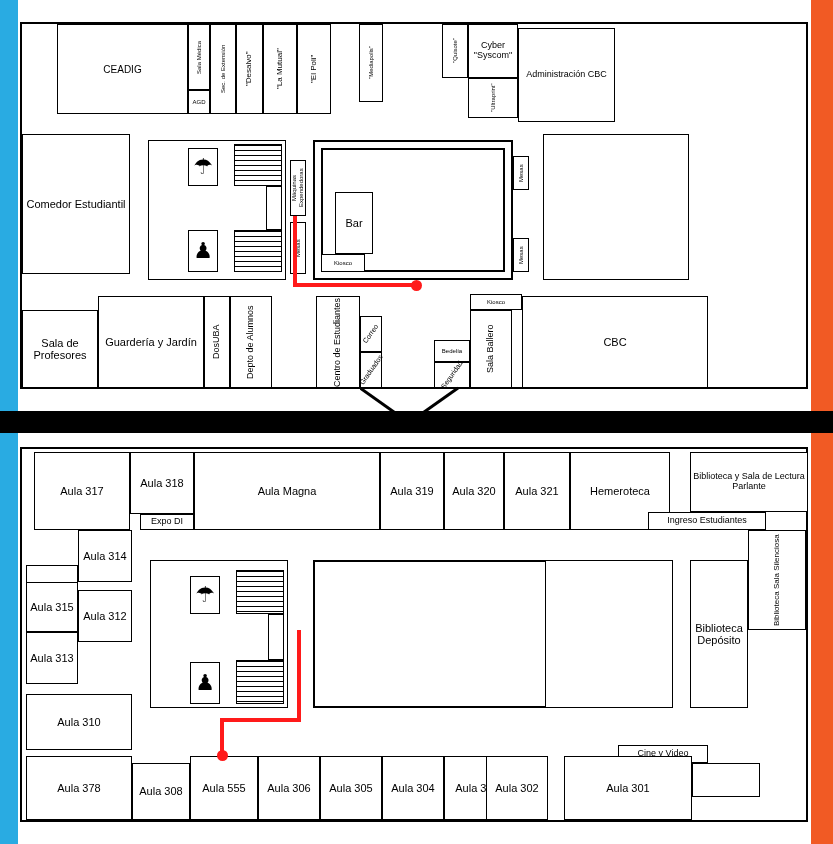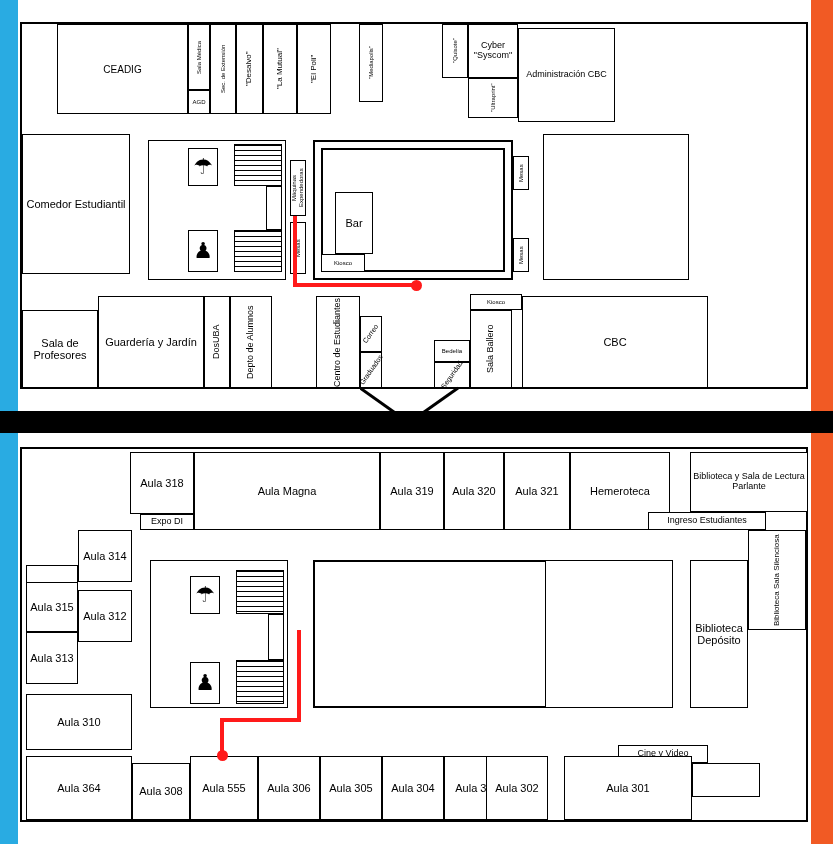--- a/index.html
+++ b/index.html
@@ -103,20 +103,21 @@
     <path d="M48 36 L0 2" stroke="#000" stroke-width="3" fill="none"></path>
     <path d="M50 36 L98 2" stroke="#000" stroke-width="3" fill="none"></path>
   </svg>
 
   <div class="route" style="left:293px;top:216px;width:4px;height:70px;"></div>
   <div class="route" style="left:293px;top:283px;width:122px;height:4px;"></div>
   <div class="dot" style="left:411px;top:280px;"></div>
 
   <div class="floor" style="left:20px;top:447px;width:788px;height:375px;"></div>
 
+  <div class="room s11" style="left:34px;top:452px;width:96px;height:78px;">Aula 317</div>
   <div class="room s11" style="left:130px;top:452px;width:64px;height:62px;">Aula 318</div>
   <div class="room s9" style="left:140px;top:514px;width:54px;height:16px;">Expo DI</div>
   <div class="room s11" style="left:194px;top:452px;width:186px;height:78px;">Aula Magna</div>
   <div class="room s11" style="left:380px;top:452px;width:64px;height:78px;">Aula 319</div>
   <div class="room s11" style="left:444px;top:452px;width:60px;height:78px;">Aula 320</div>
   <div class="room s11" style="left:504px;top:452px;width:66px;height:78px;">Aula 321</div>
   <div class="room s11" style="left:570px;top:452px;width:100px;height:78px;">Hemeroteca</div>
   <div class="room s9" style="left:690px;top:452px;width:118px;height:60px;">Biblioteca y Sala de Lectura Parlante</div>
   <div class="room s9" style="left:648px;top:512px;width:118px;height:18px;">Ingreso Estudiantes</div>
 
@@ -140,21 +141,21 @@
   <div class="patio" style="left:313px;top:560px;width:236px;height:148px;"></div>
 
   <div class="stairv" style="left:551px;top:570px;width:50px;height:44px;"></div>
   <div class="stairv" style="left:551px;top:660px;width:50px;height:44px;"></div>
   <div class="ico" style="left:610px;top:572px;width:30px;height:38px;">☂</div>
   <div class="ico" style="left:610px;top:660px;width:30px;height:42px;">♟</div>
   <div class="room s11" style="left:604px;top:612px;width:64px;height:46px;">Aula 322</div>
   <div class="hall" style="left:545px;top:560px;width:128px;height:148px;"></div>
 
   <div class="room s9" style="left:618px;top:745px;width:90px;height:18px;">Cine y Video</div>
-  <div class="room s11" style="left:26px;top:756px;width:106px;height:64px;">Aula 364</div>
+  <div class="room s11" style="left:26px;top:756px;width:106px;height:64px;">Aula 378</div>
   <div class="room s11" style="left:132px;top:763px;width:58px;height:57px;">Aula 308</div>
   <div class="room s11" style="left:190px;top:756px;width:68px;height:64px;">Aula 555</div>
   <div class="room s11" style="left:258px;top:756px;width:62px;height:64px;">Aula 306</div>
   <div class="room s11" style="left:320px;top:756px;width:62px;height:64px;">Aula 305</div>
   <div class="room s11" style="left:382px;top:756px;width:62px;height:64px;">Aula 304</div>
   <div class="room s11" style="left:444px;top:756px;width:58px;height:64px;padding-left:8px;">Aula 303</div>
   <div class="room s11" style="left:486px;top:756px;width:62px;height:64px;">Aula 302</div>
   <div class="room s11" style="left:564px;top:756px;width:128px;height:64px;">Aula 301</div>
   <div class="room nb" style="left:692px;top:763px;width:68px;height:34px;border:1.5px solid #000;"></div>
 

